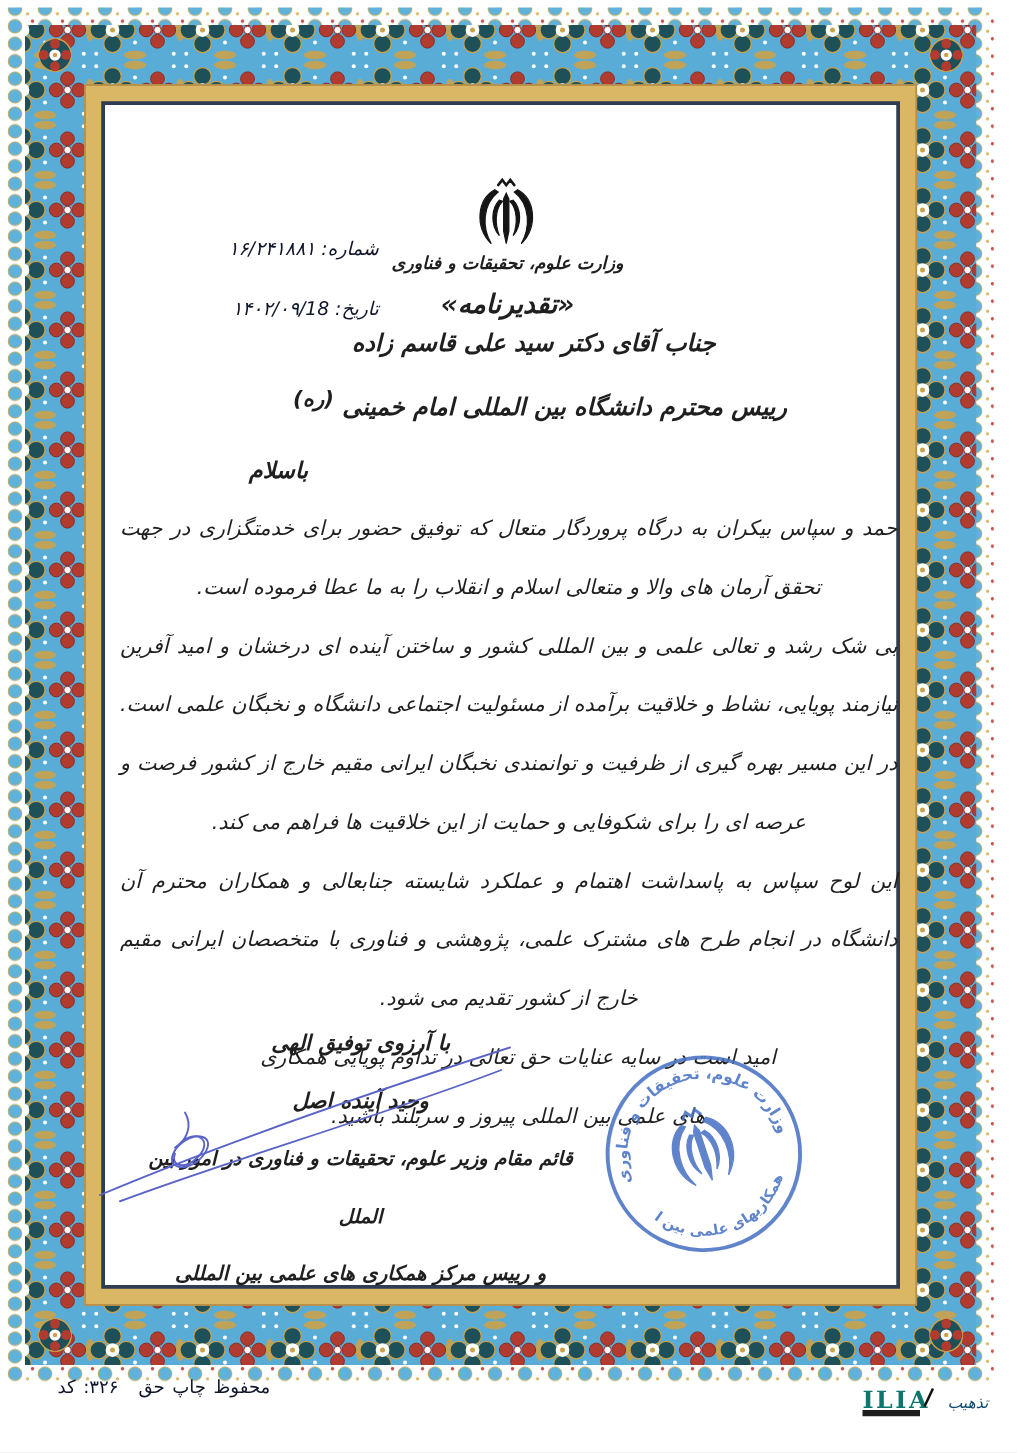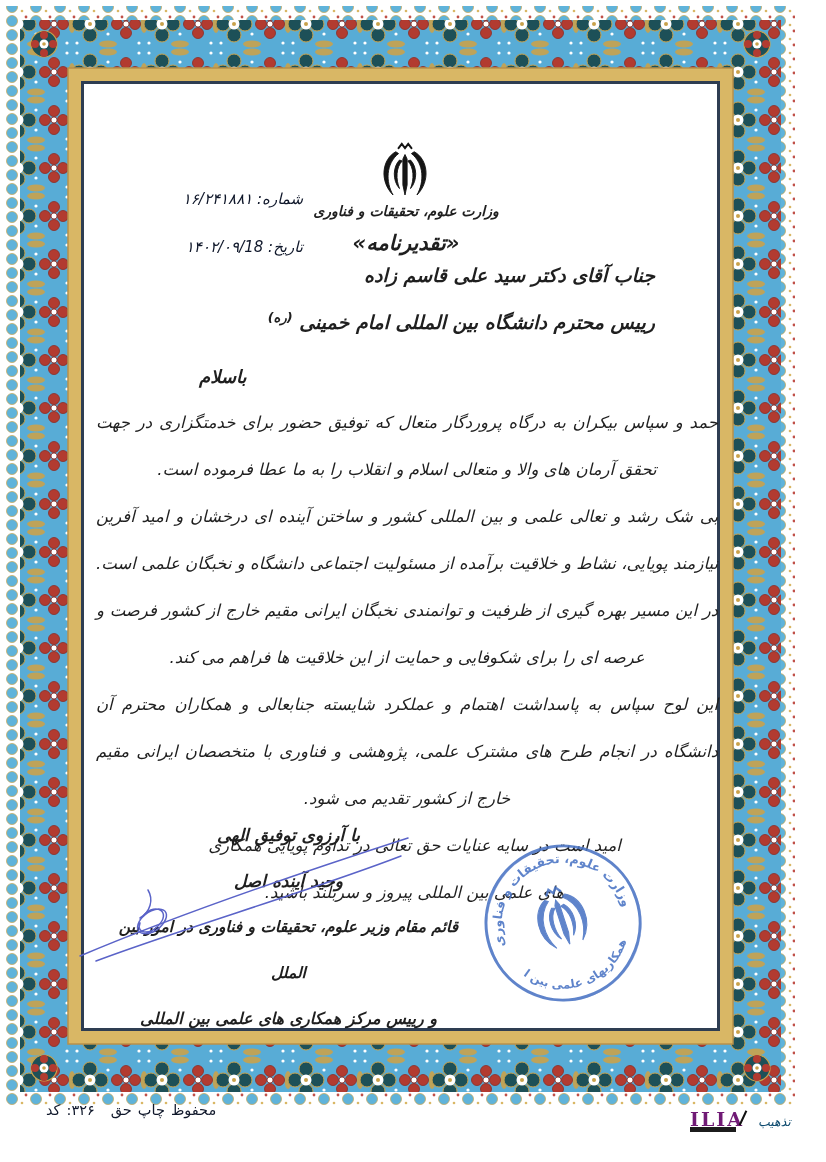--- a/index.html
+++ b/index.html
@@ -10,43 +10,43 @@
   }
   .abs{position:absolute;}
   .fa{direction:rtl;font-style:italic;}
   .center{text-align:center;}
   
   .meta{font-size:15px;color:#0f172a;text-align:right;}
   .meta .val{padding-left:4px;}
   .ministry{font-size:14px;font-weight:bold;letter-spacing:.5px;}
   .doc-title{font-size:21px;font-weight:bold;}
   
-  .r-line{text-align:right;font-weight:bold;}
+  .r-line{text-align:center;font-weight:bold;}
   .r1{font-size:19px;}
   .r2{font-size:19px;}
-  .r2 .note{font-size:13px;vertical-align:super;font-weight:bold;margin-left:10px;}
+  .r2 .note{font-size:17px;vertical-align:super;font-weight:bold;margin-left:10px;}
   .salutation{font-size:18px;font-weight:bold;text-align:left;}
   
   .body-block{width:622px;font-size:16.5px;line-height:47px;text-align:justify;}
   .body-block p{margin:0;text-align:justify;text-align-last:center;}
   .body-block p.single{text-align:center;text-align-last:center;padding:0 90px 0 105px;}
   
   .sig{width:345px;text-align:center;}
   .sig div{line-height:46px;}
   .sig .wish{font-size:17px;font-weight:bold;}
   .sig .name{font-size:17px;font-weight:bold;}
   .sig .t1{font-size:15.5px;font-weight:bold;}
   .sig .t2{font-size:16px;font-weight:bold;}
   
   .stamp{transform:rotate(-18deg);opacity:.88;}
   .stamp text{font-family:"DejaVu Sans",sans-serif;font-weight:bold;}
   
   .code{display:flex;direction:ltr;gap:6px;font-size:14.5px;color:#0f172a;font-style:normal;}
   .code span:nth-child(3){margin-left:10px;}
-  .ilia{font-family:"DejaVu Serif",serif;font-size:19px;font-weight:bold;letter-spacing:2px;color:#701a75;line-height:14px;}
+  .ilia{font-family:"DejaVu Serif",serif;font-size:19px;font-weight:bold;letter-spacing:2px;color:#0f766e;line-height:14px;}
   .ilia .slash{display:inline-block;width:2px;height:16px;background:#111;transform:rotate(25deg);margin-left:-2px;}
   .ilia-bar{width:46px;height:5px;background:#1c1c1c;margin-top:1px;}
   .tazhib{font-size:12.5px;color:#0c4a6e;}
 </style>
 </head>
 <body>
 
 <div class="page">
 
   <svg class="abs" style="left:0;top:0" width="826" height="1162" viewBox="0 0 826 1162">

